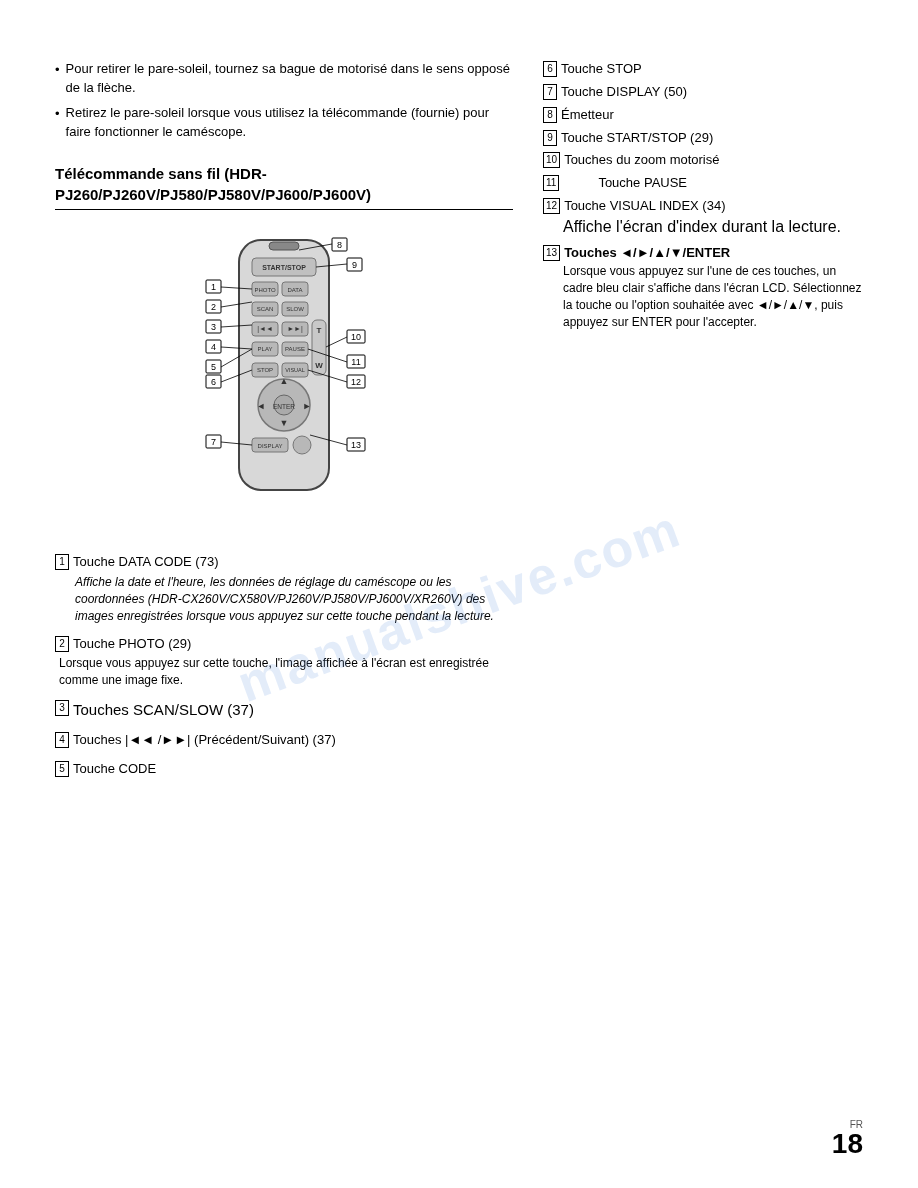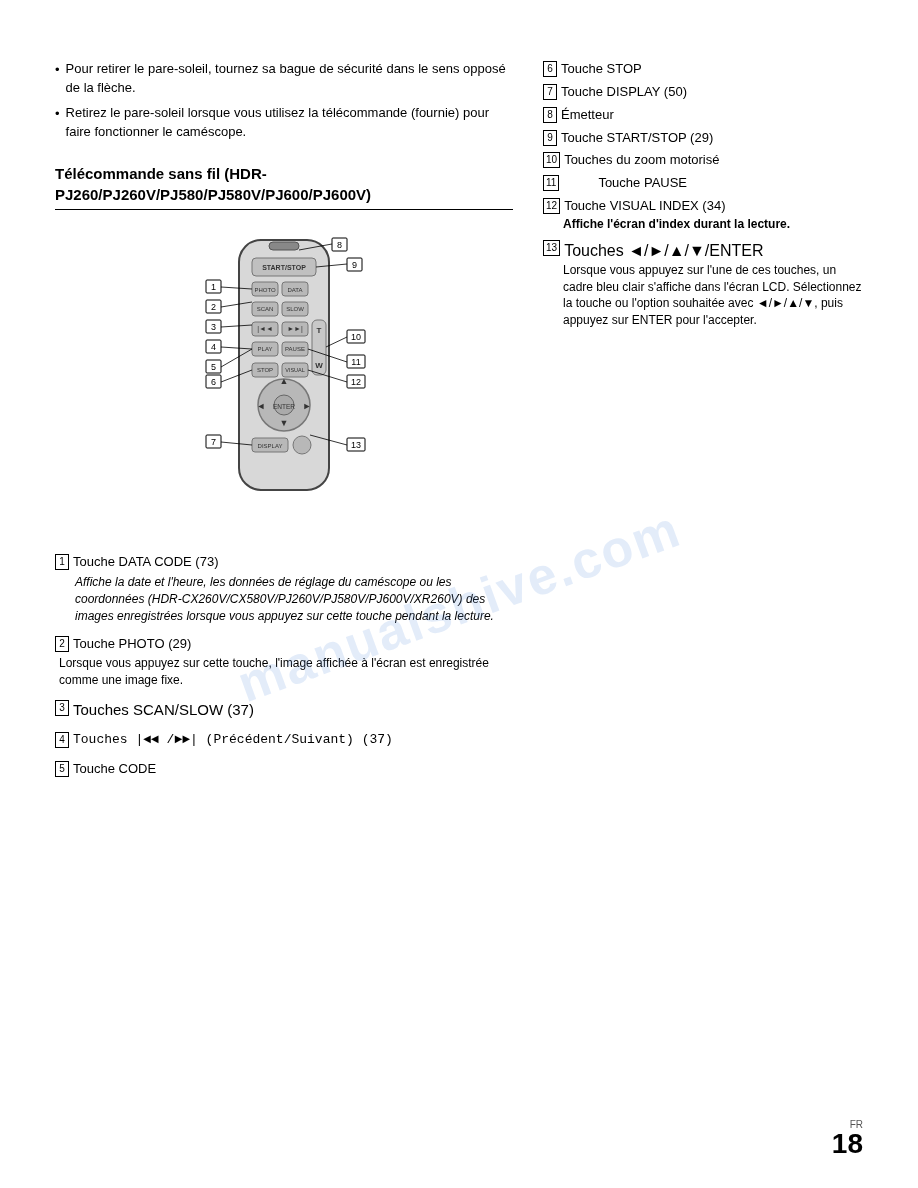--- a/index.html
+++ b/index.html
@@ -106,21 +106,21 @@
 
   <div class="watermark">manualshive.com</div>
 
   <div class="two-col">
 
     <div class="left-col">
 
       <div class="bullet-list">
         <div class="bullet-item">
           <span class="bullet-dot">•</span>
-          <span>Pour retirer le pare-soleil, tournez sa bague de sécurité dans le sens opposé de la flèche.</span>
+          <span>Pour retirer le pare-soleil, tournez sa bague de motorisé dans le sens opposé de la flèche.</span>
         </div>
         <div class="bullet-item">
           <span class="bullet-dot">•</span>
           <span>Retirez le pare-soleil lorsque vous utilisez la télécommande (fournie) pour faire fonctionner le caméscope.</span>
         </div>
       </div>
 
       <div class="section-title">Télécommande sans fil (HDR-PJ260/PJ260V/PJ580/PJ580V/PJ600/PJ600V)</div>
 
 
@@ -268,26 +268,26 @@
             <div style="display: flex; align-items: flex-start;">
               <span style="display: inline-block; border: 1px solid rgb(0, 0, 0); padding: 0px 2px; font-size: 10px; line-height: 1.4; min-width: 14px; text-align: center; flex-shrink: 0; margin-right: 4px; margin-top: 1px;">11</span>
               <span style="font-size: 13px; line-height: 1.45; margin-left: 35px;">Touche PAUSE</span>
             </div>
           </div>
           <div style="margin-bottom: 4px;">
             <div style="display: flex; align-items: flex-start;">
               <span style="display: inline-block; border: 1px solid rgb(0, 0, 0); padding: 0px 2px; font-size: 10px; line-height: 1.4; min-width: 14px; text-align: center; flex-shrink: 0; margin-right: 4px; margin-top: 1px;">12</span>
               <span style="font-size: 13px; line-height: 1.45;">Touche VISUAL INDEX (34)</span>
             </div>
-            <div style="margin-left: 20px; font-size: 12px; line-height: 1.4; margin-bottom: 6px; font-weight: bold;">Affiche l'écran d'index durant la lecture.</div>
+            <div style="margin-left: 20px; font-size: 16px; line-height: 1.4; margin-bottom: 6px;">Affiche l'écran d'index durant la lecture.</div>
           </div>
           <div style="margin-bottom: 4px;">
             <div style="display: flex; align-items: flex-start;">
               <span style="display: inline-block; border: 1px solid rgb(0, 0, 0); padding: 0px 2px; font-size: 10px; line-height: 1.4; min-width: 14px; text-align: center; flex-shrink: 0; margin-right: 4px; margin-top: 1px;">13</span>
-              <span style="font-size: 16px; line-height: 1.45; font-weight: normal;">Touches ◄/►/▲/▼/ENTER</span>
+              <span style="font-size: 13px; line-height: 1.45; font-weight: bold;">Touches ◄/►/▲/▼/ENTER</span>
             </div>
             <div style="margin-left: 20px; font-size: 12px; line-height: 1.4; margin-bottom: 6px;">Lorsque vous appuyez sur l'une de ces touches, un cadre bleu clair s'affiche dans l'écran LCD. Sélectionnez la touche ou l'option souhaitée avec ◄/►/▲/▼, puis appuyez sur ENTER pour l'accepter.</div>
           </div>
         </div>
     </div>
   </div>
 
   <div class="bottom-section">
     <div id="bottom-entries">
         <div style="display: flex; gap: 30px;">
@@ -308,21 +308,21 @@
             </div>
             <div style="margin-bottom: 10px;">
               <div style="display: flex; align-items: flex-start;">
                 <span style="display: inline-block; border: 1px solid rgb(0, 0, 0); padding: 0px 2px; font-size: 10px; line-height: 1.4; min-width: 14px; text-align: center; flex-shrink: 0; margin-right: 4px; margin-top: 1px;">3</span>
                 <span style="font-size: 15px; line-height: 1.45;">Touches SCAN/SLOW (37)</span>
               </div>
             </div>
             <div style="margin-bottom: 10px;">
               <div style="display: flex; align-items: flex-start;">
                 <span style="display: inline-block; border: 1px solid rgb(0, 0, 0); padding: 0px 2px; font-size: 10px; line-height: 1.4; min-width: 14px; text-align: center; flex-shrink: 0; margin-right: 4px; margin-top: 1px;">4</span>
-                <span style="font-size: 13px; line-height: 1.45; font-family: Liberation Mono, monospace;">Touches |◄◄ /►►| (Précédent/Suivant) (37)</span>
+                <span style="font-size: 13px; line-height: 1.45;">Touches |◄◄ /►►| (Précédent/Suivant) (37)</span>
               </div>
             </div>
             <div style="margin-bottom: 10px;">
               <div style="display: flex; align-items: flex-start;">
                 <span style="display: inline-block; border: 1px solid rgb(0, 0, 0); padding: 0px 2px; font-size: 10px; line-height: 1.4; min-width: 14px; text-align: center; flex-shrink: 0; margin-right: 4px; margin-top: 1px;">5</span>
                 <span style="font-size: 13px; line-height: 1.45;">Touche CODE</span>
               </div>
             </div>
           </div>
           <div style="flex: 0 0 320px;"></div>

